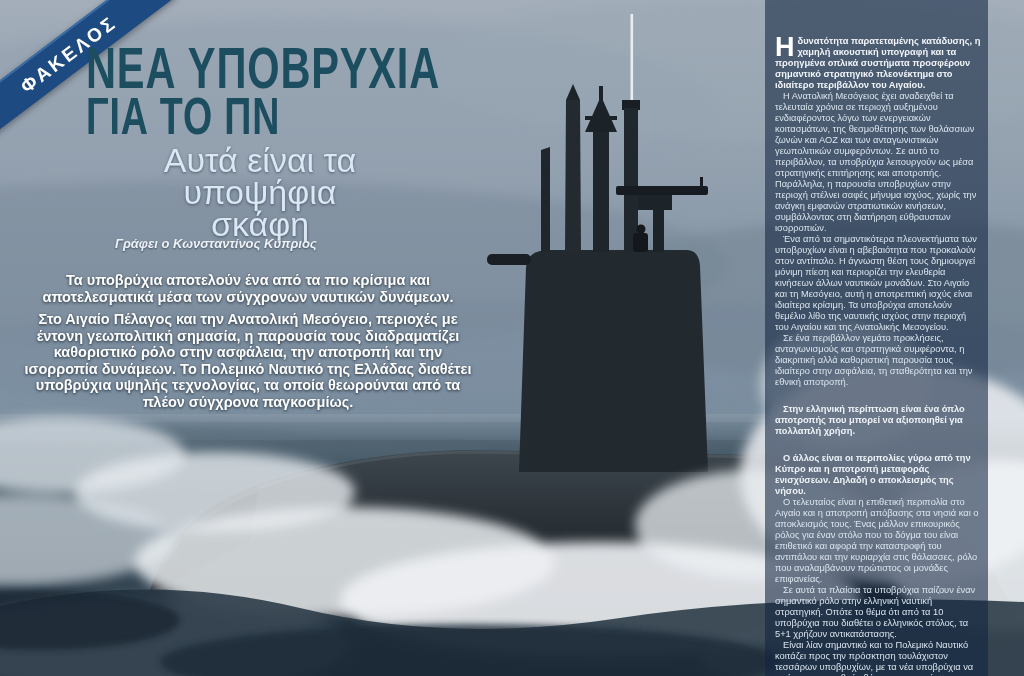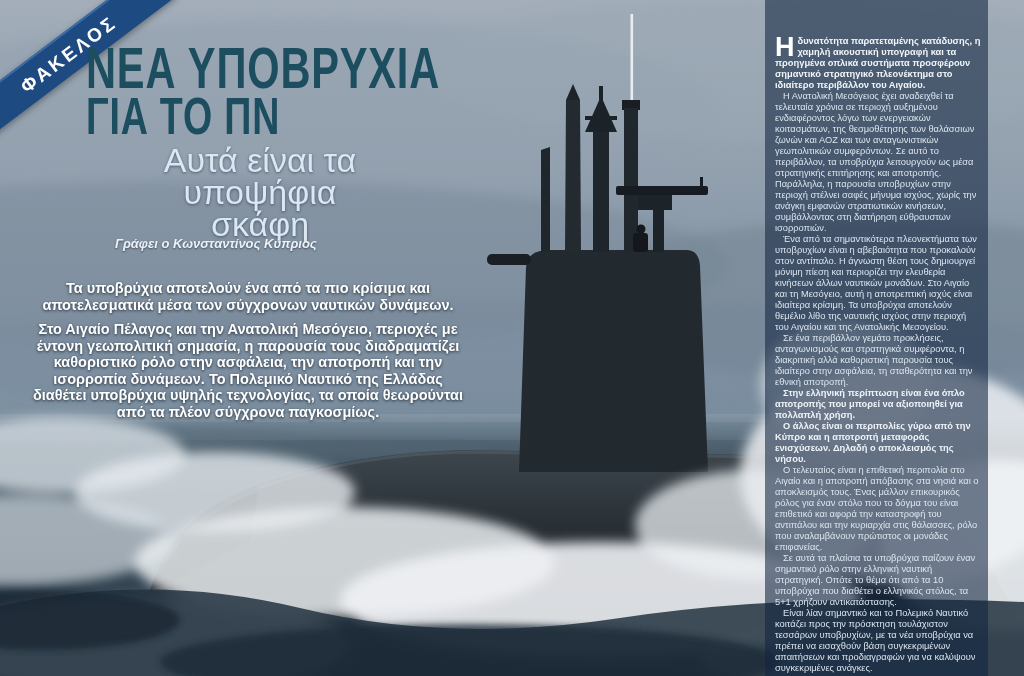--- a/index.html
+++ b/index.html
@@ -26,31 +26,31 @@
             color:#dbe7f2;font-size:34px;line-height:32px;
             text-shadow:0 1px 3px rgba(20,35,55,.55);}
   .byline{position:absolute;left:115px;top:236px;width:310px;
           color:#eef2f7;font-size:13px;font-style:italic;font-weight:bold;
           text-shadow:0 1px 2px rgba(20,35,55,.6);}
 
   
   .intro{position:absolute;left:22px;top:272px;width:452px;text-align:center;
          color:#ffffff;font-weight:bold;font-size:14.5px;line-height:16.5px;
          text-shadow:0 1px 3px rgba(10,22,34,.8);}
-  .intro p{margin:8px;}
+  .intro p{margin:0;}
   .intro p + p{margin-top:6px;}
 
   
   .article{position:absolute;left:765px;top:0;width:223px;height:676px;
            box-sizing:border-box;padding:36px 7px 6px 10px;
            background:rgba(17,36,64,.58);
            color:#dbe5ef;font-size:9.3px;line-height:11px;overflow:hidden;
            text-align:left;}
   .article p{margin:0;text-indent:8px;}
-  .article p.bold{font-weight:bold;color:#eef3f8;}
+  .article p.bold{font-weight:bold;color:#eef3f8;margin-top:16px;}
   .article p.lead{text-indent:0;font-weight:bold;color:#f1f5fa;}
   .dropcap{float:left;font-size:27px;line-height:21px;font-weight:bold;
            color:#ffffff;padding:1px 3px 0 0;}
 </style>
 </head>
 <body>
 
 <div class="page">
 
   <svg class="photo" viewBox="0 0 1024 676" aria-hidden="true">

